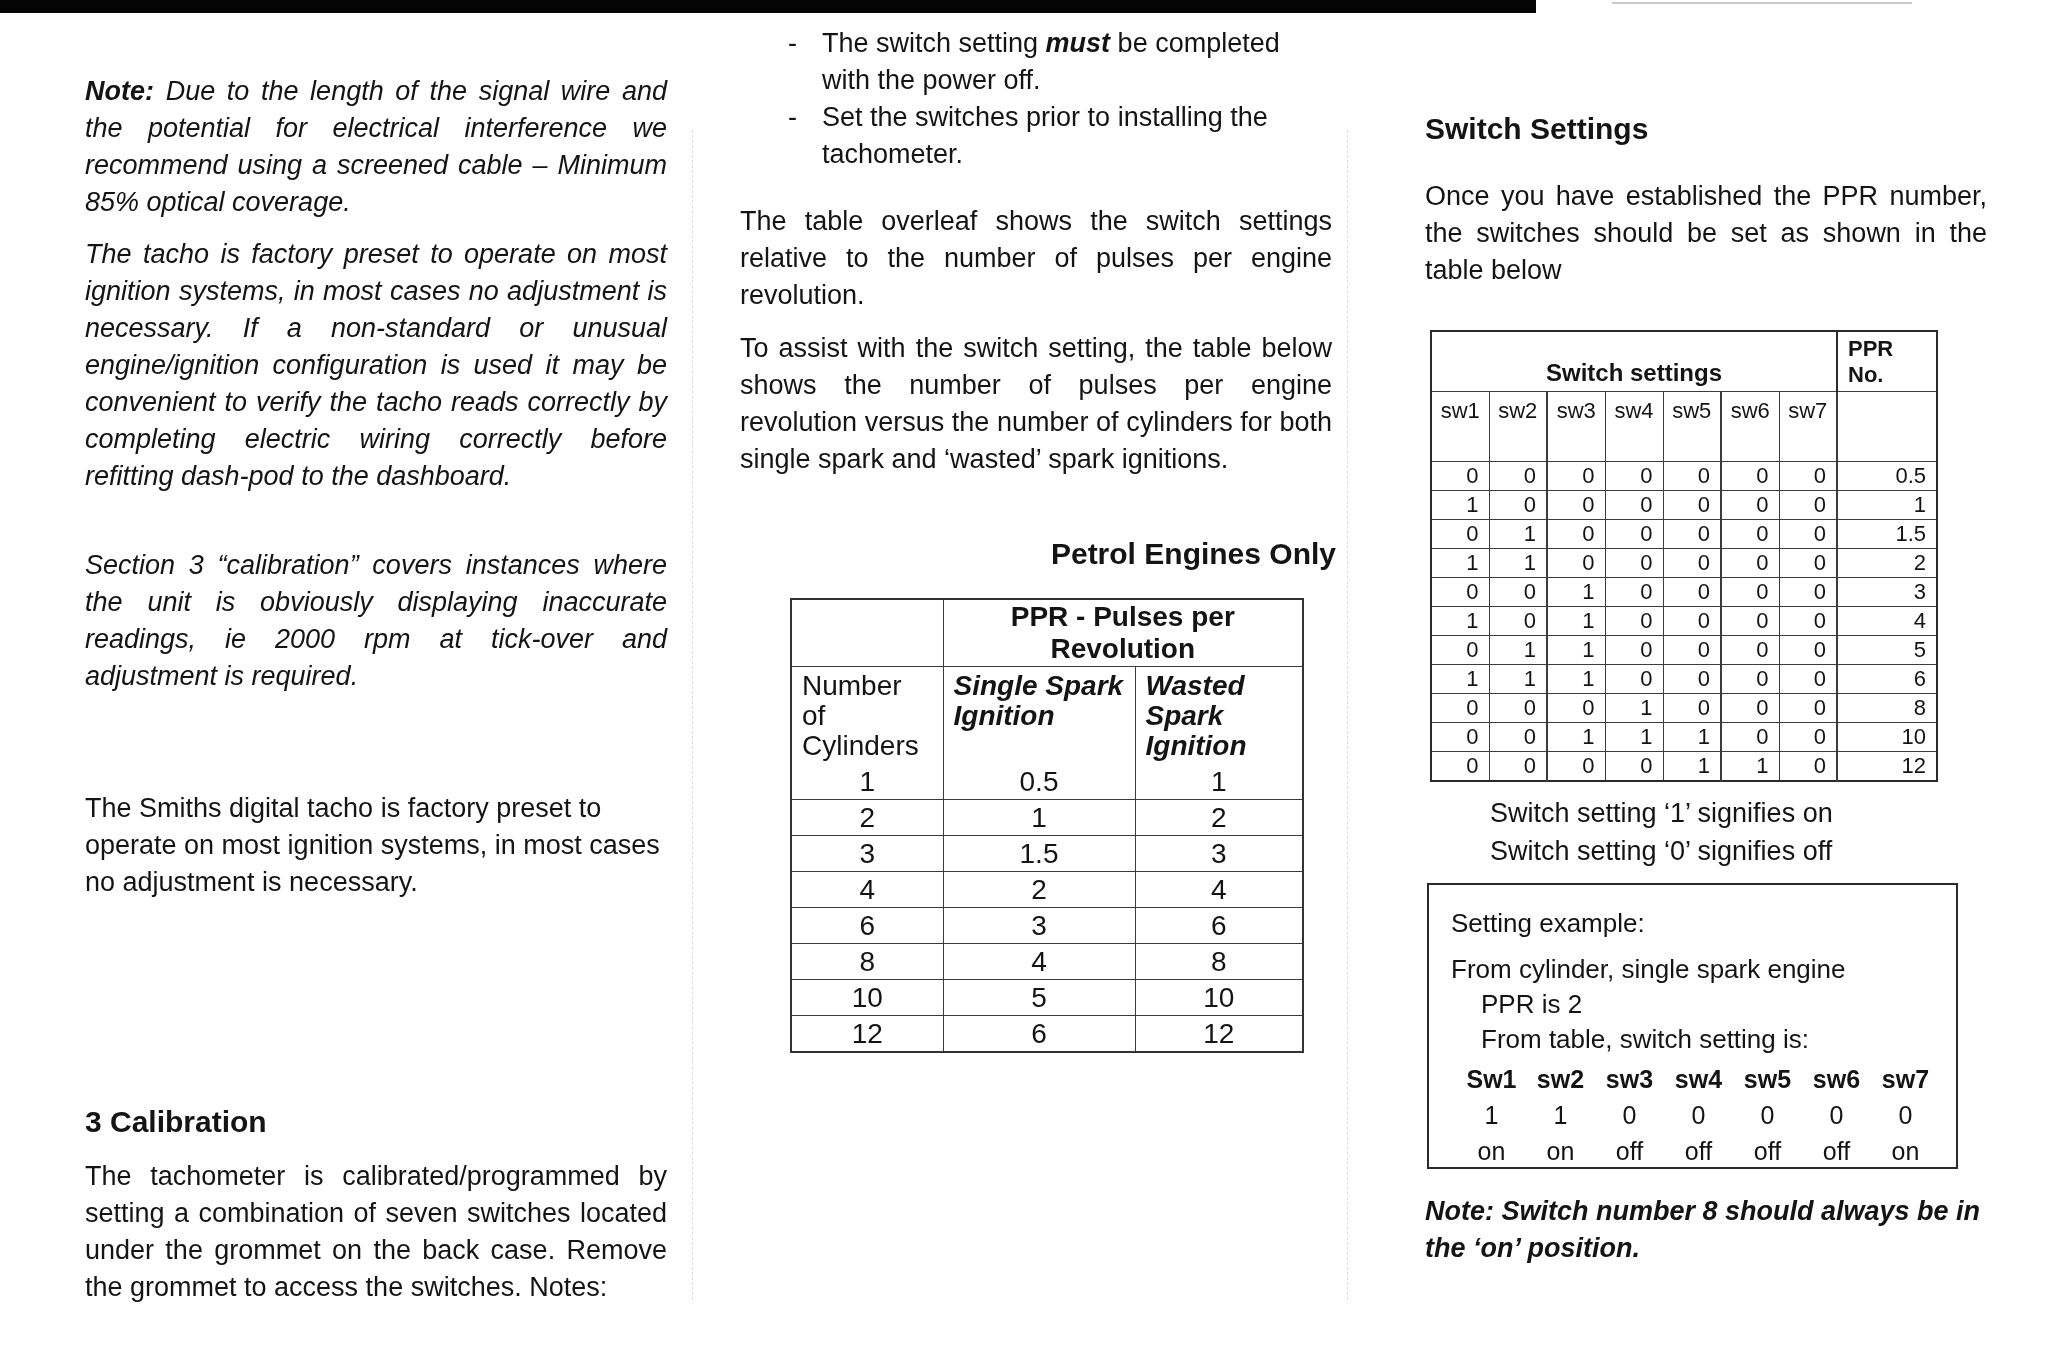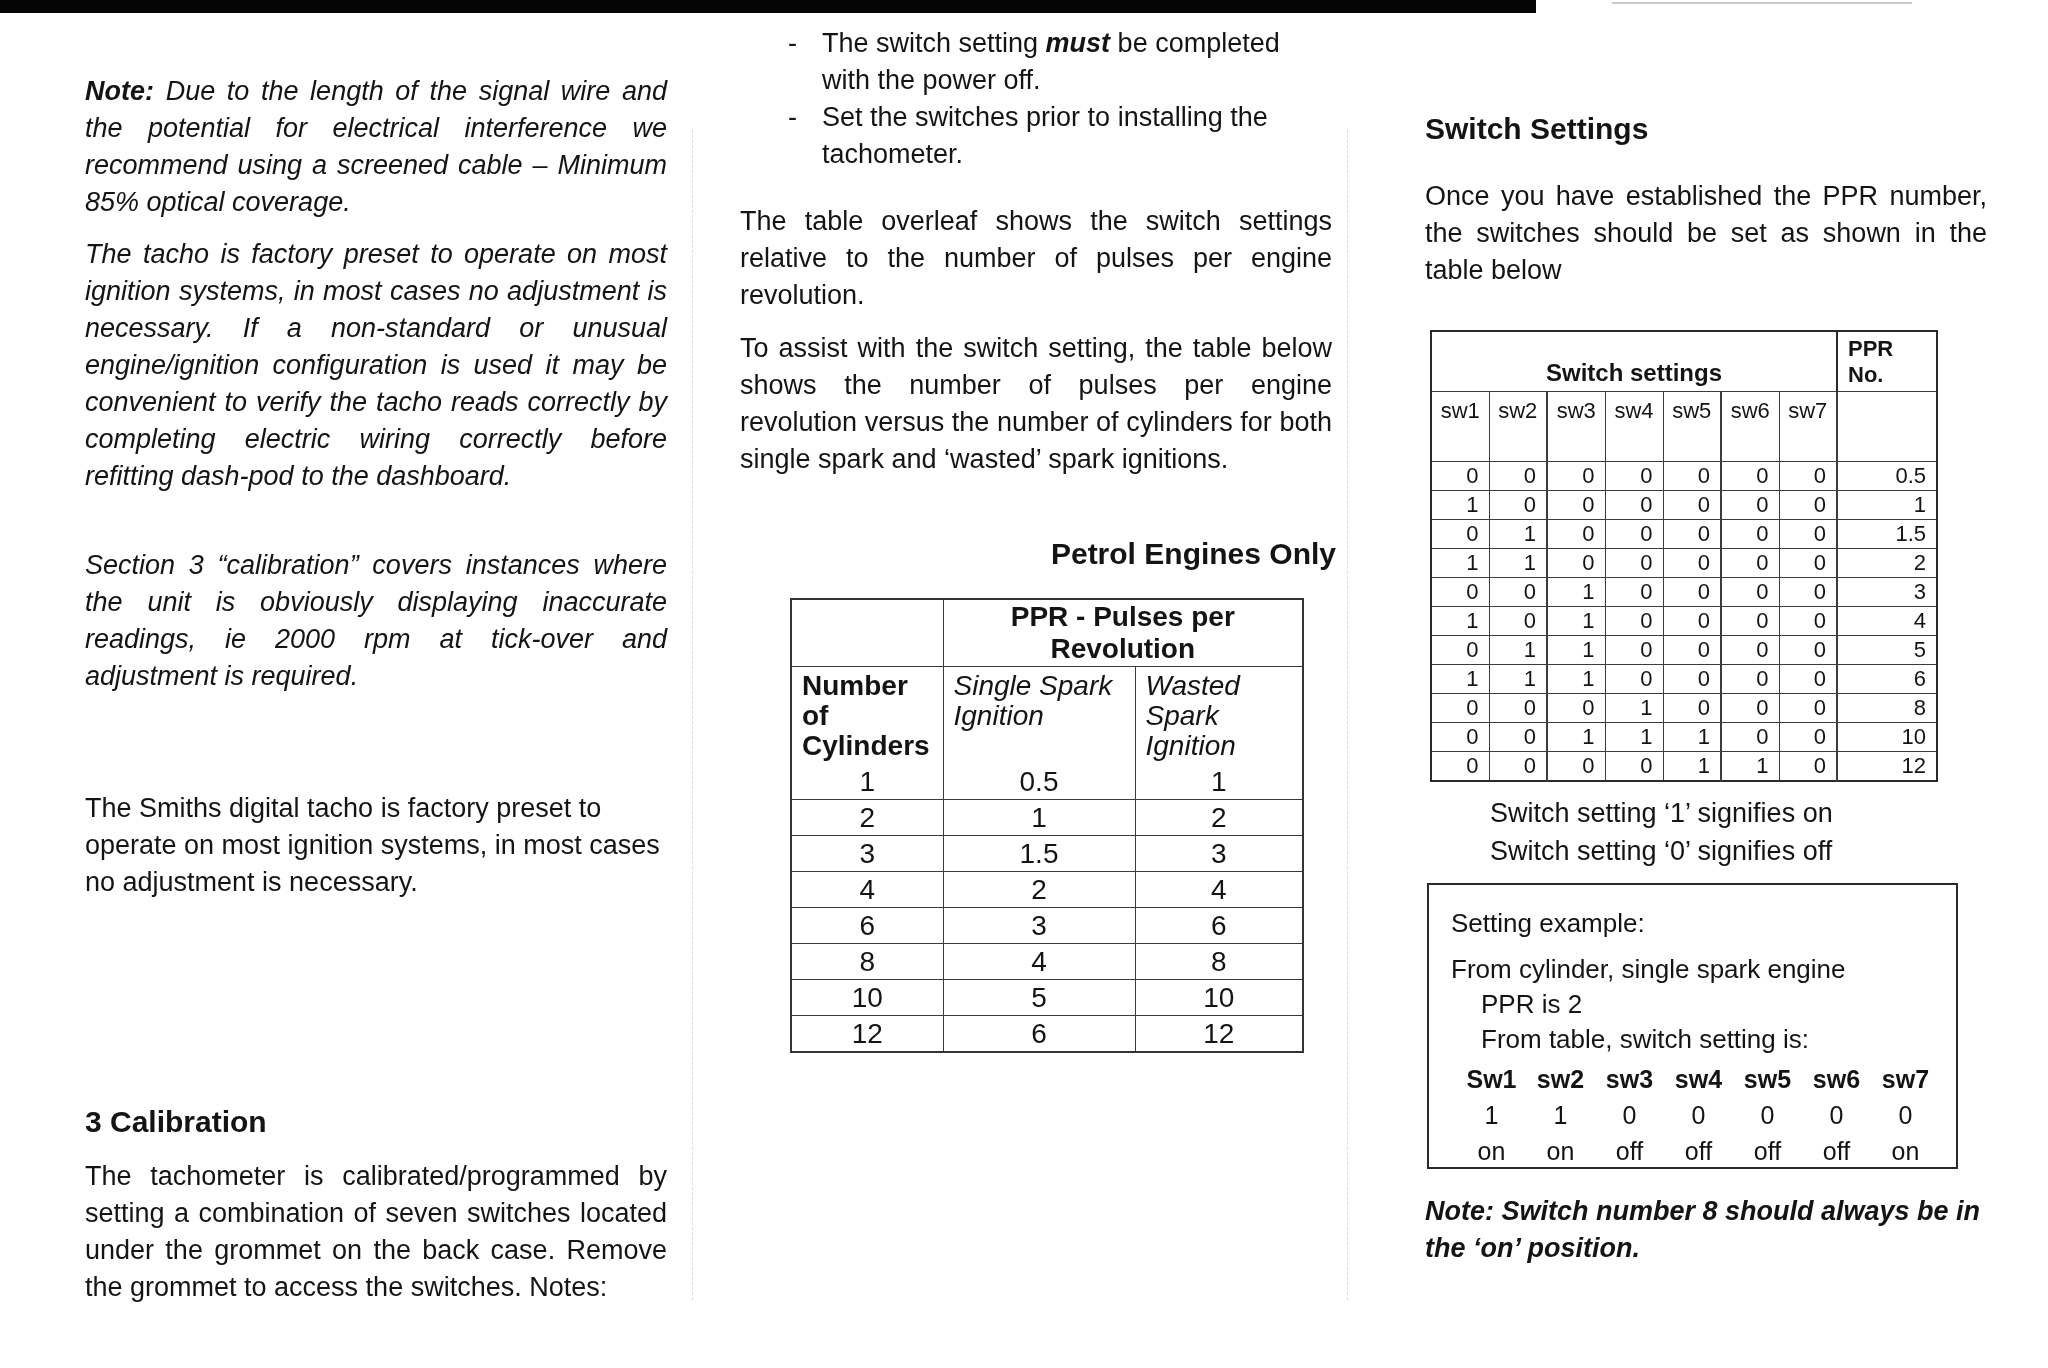--- a/index.html
+++ b/index.html
@@ -28,22 +28,22 @@
   .bullet .dash{width:34px;flex:none;}
   .bullet .btxt{flex:1;}
 
   
   table{border-collapse:collapse;table-layout:fixed;}
   .petrol{width:512px;border:2.5px solid #333;}
   .petrol th,.petrol td{border:1.5px solid #3a3a3a;font-size:28px;font-weight:normal;}
   .petrol .empty-hd{border-bottom:1.5px solid #3a3a3a;}
   .petrol .ppr-span{font-weight:bold;text-align:center;height:42px;}
   .petrol .lbl{height:72px;vertical-align:top;text-align:left;padding:4px 10px;line-height:30px;border-bottom:none;}
-  .petrol .lbl.c1{font-weight:bold;}
-  .petrol .lbl.c2,.petrol .lbl.c3{font-style:italic;}
+  .petrol .lbl.c1{font-weight:normal;}
+  .petrol .lbl.c2,.petrol .lbl.c3{font-style:italic;font-weight:bold;}
   .petrol tbody td{text-align:center;height:33px;}
   .petrol tbody tr:first-child td{border-top:none;height:26px;}
 
   
   .swt{width:506px;border:2.5px solid #2a2a2a;font-size:22px;}
   .swt th,.swt td{border:1px solid #3c3c3c;font-weight:normal;}
   .swt .sw-span{font-weight:bold;font-size:24px;text-align:center;vertical-align:bottom;
                 padding-bottom:4px;height:54px;border-right:2.5px solid #2a2a2a;}
   .swt .ppr-hd{font-weight:bold;text-align:left;padding-left:10px;line-height:26px;vertical-align:middle;}
   .swt .swlbl{height:62px;vertical-align:top;text-align:center;padding-top:6px;}

